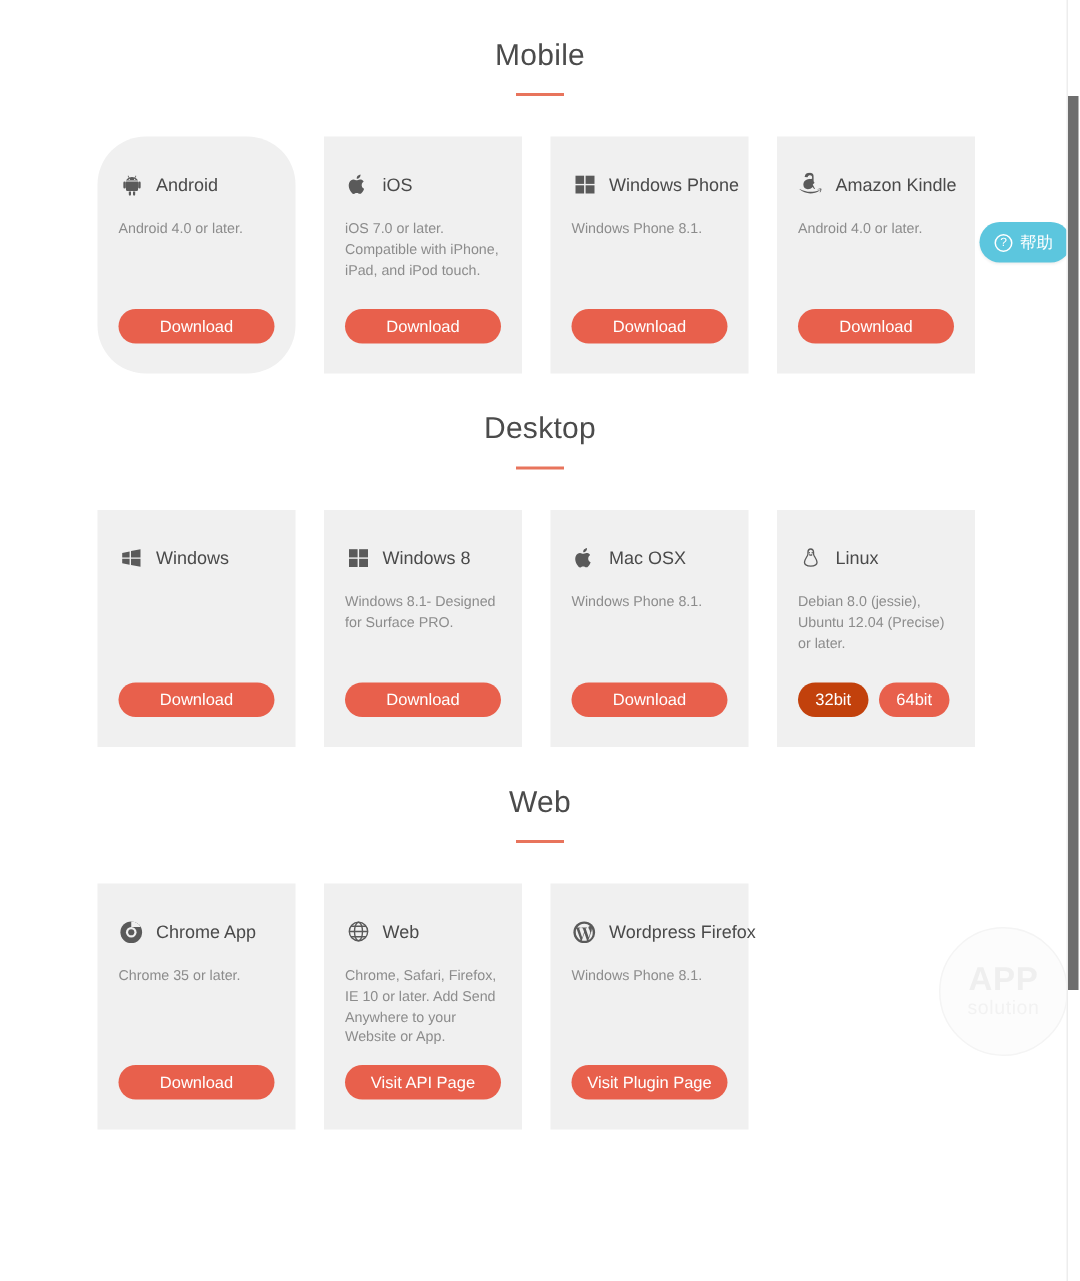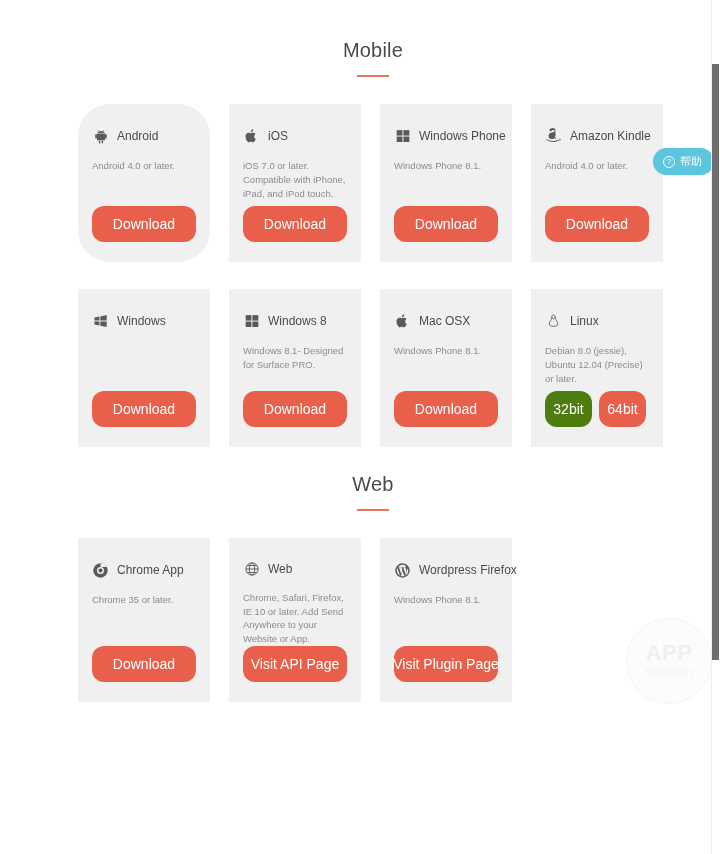--- a/index.html
+++ b/index.html
@@ -95,21 +95,21 @@
     position: absolute;
     right: 1px;
     top: 64px;
     width: 7px;
     height: 596px;
     background: #6e6e6e;
     z-index: 10;
   }
 
   
-  .content { position: relative; padding: 13px; }
+  .content { position: relative; padding: 0; }
   .section { width: 720px; }
   .section-head {
     text-align: center;
     padding-top: 26px;
   }
   .section-title {
     font-size: 20px;
     color: #4b4b4b;
     font-weight: normal;
     letter-spacing: 0.2px;
@@ -169,22 +169,22 @@
   .card-actions {
     margin-top: auto;
     display: flex;
     gap: 7px;
   }
   .btn {
     background: #e8604c;
     color: #ffffff;
     border: none;
     border-radius: 12px;
-    height: 36px;
-    font-size: 14px;
+    height: 23px;
+    font-size: 11px;
     font-family: "Liberation Sans", sans-serif;
     cursor: pointer;
     display: flex;
     align-items: center;
     justify-content: center;
     white-space: nowrap;
   }
   .btn.full { width: 100%; }
   .btn.half { width: 47px; }
 </style>
@@ -267,20 +267,24 @@
               <span class="card-title">Amazon Kindle</span>
             </div>
             <div class="card-desc">Android 4.0 or later.</div>
             <div class="card-actions">
               <button class="btn full" style="background: rgb(232, 96, 76);">Download</button>
             </div>
           </div>
         </div>
       </div>
       <div class="section">
+        <div class="section-head">
+          <div class="section-title">Desktop</div>
+          <div class="section-rule" style="background: rgb(232, 116, 92);"></div>
+        </div>
         <div class="cards">
           <div class="card tall-desktop" style="background: rgb(240, 240, 240);">
             <div class="card-head">
               <span class="card-icon">
                 <svg width="16" height="16" viewBox="0 0 24 24" fill="#5a5a5a">
                   <path d="M2.2 6.9l7.4-1.5v6.0H2.2V6.9z"></path>
                   <path d="M11.0 5.1l9.5-1.95V11.4H11.0V5.1z"></path>
                   <path d="M2.2 12.8h7.4v5.9L2.2 17.3v-4.5z"></path>
                   <path d="M11.0 12.8h9.5v8.05L11.0 19.0v-6.2z"></path>
                 </svg>
@@ -329,21 +333,21 @@
                   <path d="M12 2.4c-2.0 0-3.0 1.6-3.0 3.4 0 1.5.25 2.35-.45 3.5C7.4 11.3 5.3 14.3 5.3 16.6c0 2.5 2.1 4.0 6.7 4.0s6.7-1.5 6.7-4.0c0-2.3-2.1-5.3-3.25-7.3-.7-1.15-.45-2.0-.45-3.5 0-1.8-1.0-3.4-3.0-3.4z"></path>
                   <circle cx="10.4" cy="6.4" r="0.85" fill="#5a5a5a" stroke="none"></circle>
                   <circle cx="13.6" cy="6.4" r="0.85" fill="#5a5a5a" stroke="none"></circle>
                   <path d="M10.9 8.6c.35.5 1.85.5 2.2 0" stroke-linecap="round"></path>
                 </svg>
               </span>
               <span class="card-title">Linux</span>
             </div>
             <div class="card-desc">Debian 8.0 (jessie), Ubuntu 12.04 (Precise) or later.</div>
             <div class="card-actions">
-              <button class="btn half" style="background: #4d7c0f; text-align: center;">32bit</button>
+              <button class="btn half" style="background: #c2410c; text-align: center;">32bit</button>
               <button class="btn half" style="background: rgb(232, 96, 76);">64bit</button>
             </div>
           </div>
         </div>
       </div>
       <div class="section">
         <div class="section-head">
           <div class="section-title">Web</div>
           <div class="section-rule" style="background: rgb(232, 116, 92);"></div>
         </div>

